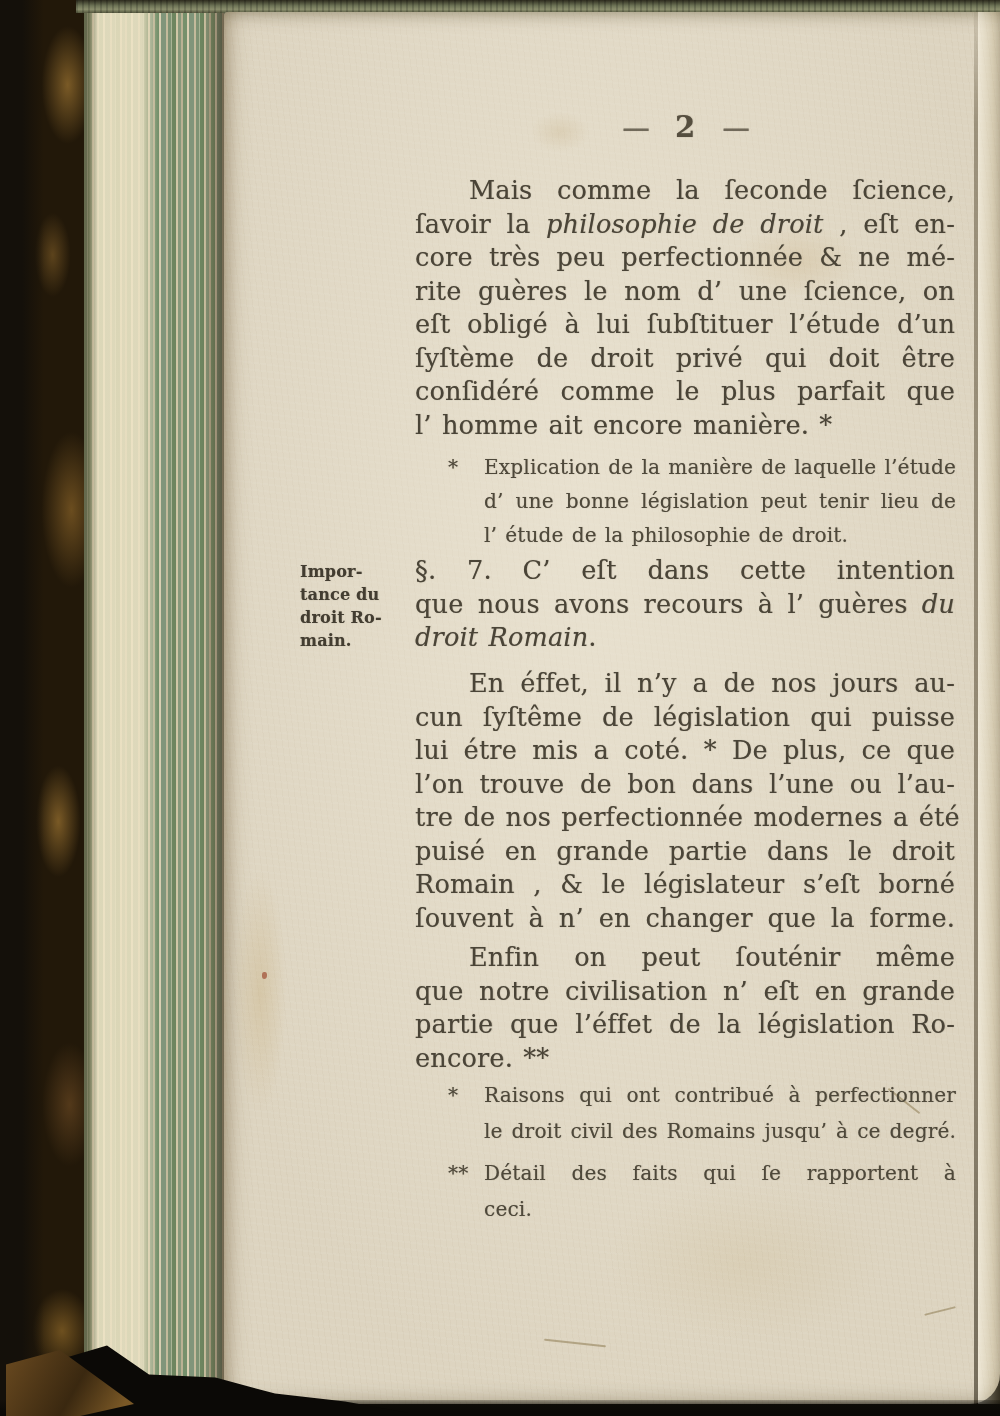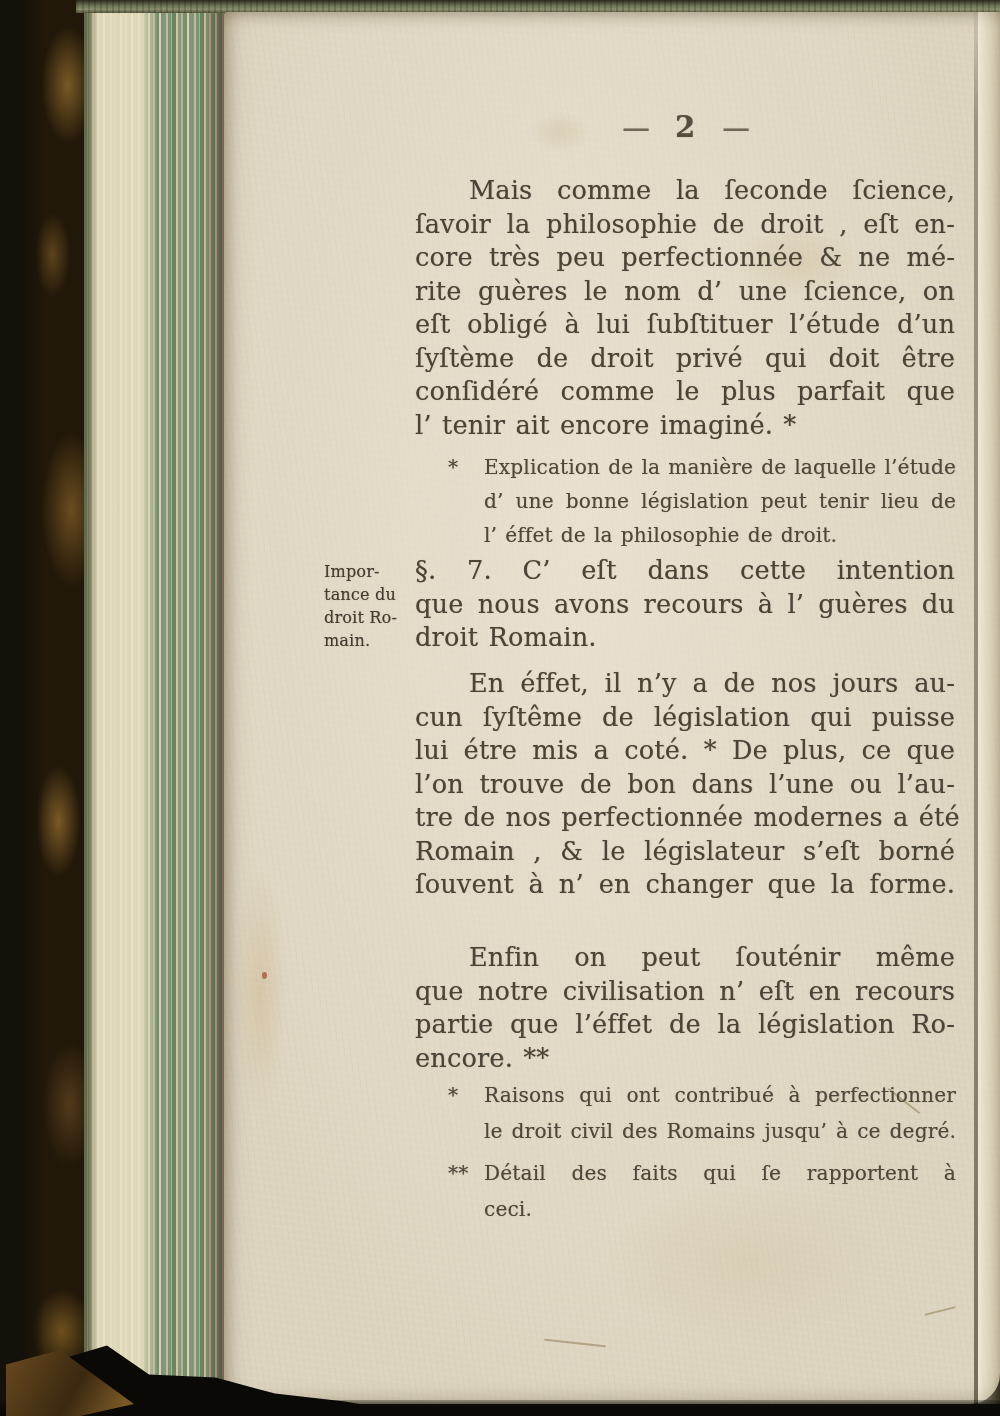--- a/index.html
+++ b/index.html
@@ -63,29 +63,29 @@
     clip-path:polygon(0 22%, 42% 0, 100% 82%, 58% 100%, 0 100%);
     background:linear-gradient(120deg,#6a4a20,#3a2810 55%,#7a5826 90%);}
 
   
   .tb{position:absolute;left:191px;width:540px;z-index:5;color:#4a4437;
       text-shadow:0.3px 0.3px 0.8px rgba(78,70,55,.5);}
   .main-block{font-size:25.5px;line-height:33.5px;letter-spacing:.2px;word-spacing:2px;}
   .tline{text-align:justify;text-align-last:justify;white-space:nowrap;}
   .tline.indent{text-indent:54px;}
   .tline.lastleft{text-align-last:left;}
-  .it{}
+  .it{font-style:italic;}
 
   .page-header{position:absolute;left:191px;top:98px;width:540px;z-index:5;
     display:flex;justify-content:center;align-items:center;gap:27px;
     color:#554e3f;text-shadow:0.3px 0.3px 1px rgba(78,70,55,.5);}
   .hnum{font-size:29px;font-weight:bold;}
   .hdash{font-size:28px;font-weight:bold;transform:scaleY(.75);opacity:.8;letter-spacing:-2px;}
 
-  .margin-note{left:100px;width:98px;font-size:16px;font-weight:normal;line-height:23px;
+  .margin-note{left:76px;width:98px;font-size:16px;font-weight:bold;line-height:23px;
     letter-spacing:.2px;color:#433d31;}
   .margin-note .tline{text-align-last:left;}
 
   .foot{left:224px;width:508px;display:flex;font-size:20px;line-height:36px;
     letter-spacing:.2px;word-spacing:1.5px;color:#4e483a;}
   .fn-marker{width:36px;flex:none;text-align:left;}
   .fn-lines{flex:1;min-width:0;}
   .fn1 .fn-lines{line-height:34px;}
   .fn1{line-height:34px;}
 
@@ -133,29 +133,29 @@
     </div>
 
     <div class="tb main-block" style="top:162px">
         <div class="tline indent"><span>Mais comme la ſeconde ſcience,</span></div>
         <div class="tline"><span>ſavoir la </span><span class="it">philosophie de droit</span><span> , eſt en-</span></div>
         <div class="tline"><span>core très peu perfectionnée &amp; ne mé-</span></div>
         <div class="tline"><span>rite guères le nom d’ une ſcience, on</span></div>
         <div class="tline"><span>eſt obligé à lui ſubſtituer l’étude d’un</span></div>
         <div class="tline"><span>ſyſtème de droit privé qui doit être</span></div>
         <div class="tline"><span>conſidéré comme le plus parfait que</span></div>
-        <div class="tline lastleft"><span>l’ tenir ait encore imaginé. *</span></div>
+        <div class="tline lastleft"><span>l’ homme ait encore manière. *</span></div>
       </div>
 
     <div class="tb foot fn1" style="top:438px">
       <div class="fn-marker">*</div>
       <div class="fn-lines">
           <div class="tline"><span>Explication de la manière de laquelle l’étude</span></div>
           <div class="tline"><span>d’ une bonne législation peut tenir lieu de</span></div>
-          <div class="tline lastleft"><span>l’ éffet de la philosophie de droit.</span></div>
+          <div class="tline lastleft"><span>l’ étude de la philosophie de droit.</span></div>
         </div>
     </div>
 
     <div class="tb margin-note" style="top:548px">
         <div class="tline lastleft"><span>Impor-</span></div>
         <div class="tline lastleft"><span>tance du</span></div>
         <div class="tline lastleft"><span>droit Ro-</span></div>
         <div class="tline lastleft"><span>main.</span></div>
       </div>
 
@@ -164,27 +164,28 @@
         <div class="tline"><span>que nous avons recours à l’ guères </span><span class="it">du</span></div>
         <div class="tline lastleft"><span class="it">droit Romain</span><span>.</span></div>
       </div>
 
     <div class="tb main-block" style="top:655px">
         <div class="tline indent"><span>En éffet, il n’y a de nos jours au-</span></div>
         <div class="tline"><span>cun ſyſtême de législation qui puisse</span></div>
         <div class="tline"><span>lui étre mis a coté. * De plus, ce que</span></div>
         <div class="tline"><span>l’on trouve de bon dans l’une ou l’au-</span></div>
         <div class="tline"><span>tre de nos perfectionnée modernes a été</span></div>
+        <div class="tline"><span>puisé en grande partie dans le droit</span></div>
         <div class="tline"><span>Romain , &amp; le législateur s’eſt borné</span></div>
         <div class="tline"><span>ſouvent à n’ en changer que la forme.</span></div>
       </div>
 
     <div class="tb main-block" style="top:929px">
         <div class="tline indent"><span>Enfin on peut ſouténir  même</span></div>
-        <div class="tline"><span>que notre civilisation n’ eſt en recours</span></div>
+        <div class="tline"><span>que notre civilisation n’ eſt en grande</span></div>
         <div class="tline"><span>partie que l’éffet de la législation Ro-</span></div>
         <div class="tline lastleft"><span>encore. **</span></div>
       </div>
 
     <div class="tb foot" style="top:1065px">
       <div class="fn-marker">*</div>
       <div class="fn-lines">
           <div class="tline"><span>Raisons qui ont contribué à perfectionner</span></div>
           <div class="tline"><span>le droit civil des Romains jusqu’ à ce degré.</span></div>
         </div>

